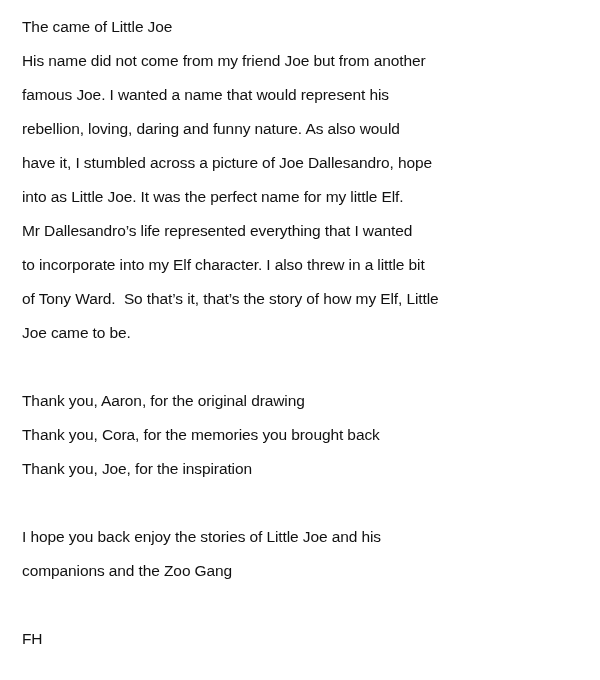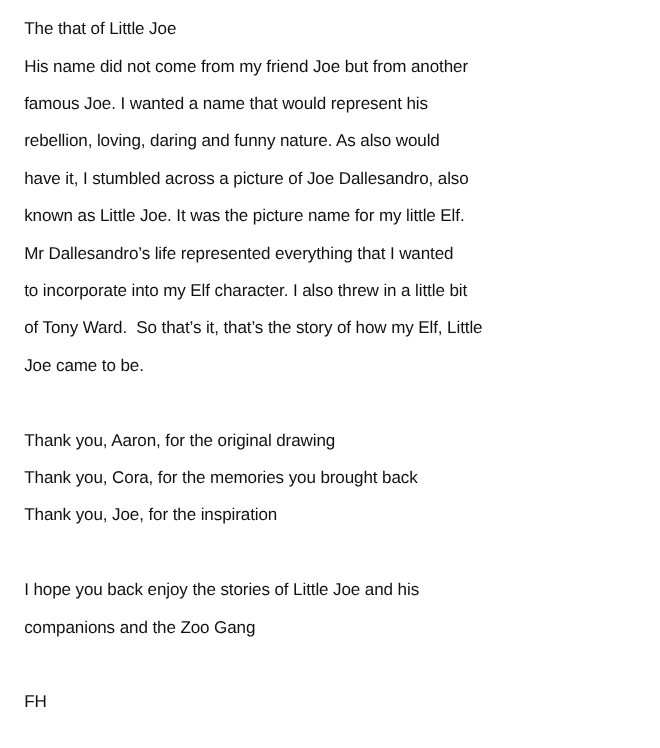--- a/index.html
+++ b/index.html
@@ -29,28 +29,28 @@
       white-space: pre;
     }
     .blank {
       height: 34px;
     }
   </style>
 </head>
 <body>
 
 <div class="page">
-  <div class="line">The that of Little Joe</div>
+  <div class="line">The came of Little Joe</div>
 
   <div>
     <div class="line">His name did not come from my friend Joe but from another</div>
     <div class="line">famous Joe. I wanted a name that would represent his</div>
     <div class="line">rebellion, loving, daring and funny nature. As also would</div>
-    <div class="line">have it, I stumbled across a picture of Joe Dallesandro, also</div>
-    <div class="line">known as Little Joe. It was the picture name for my little Elf.</div>
+    <div class="line">have it, I stumbled across a picture of Joe Dallesandro, hope</div>
+    <div class="line">into as Little Joe. It was the perfect name for my little Elf.</div>
     <div class="line">Mr Dallesandro’s life represented everything that I wanted</div>
     <div class="line">to incorporate into my Elf character. I also threw in a little bit</div>
     <div class="line">of Tony Ward.  So that’s it, that’s the story of how my Elf, Little</div>
     <div class="line">Joe came to be.</div>
   </div>
 
   <div class="blank"></div>
 
   <div>
     <div class="line">Thank you, Aaron, for the original drawing</div>

